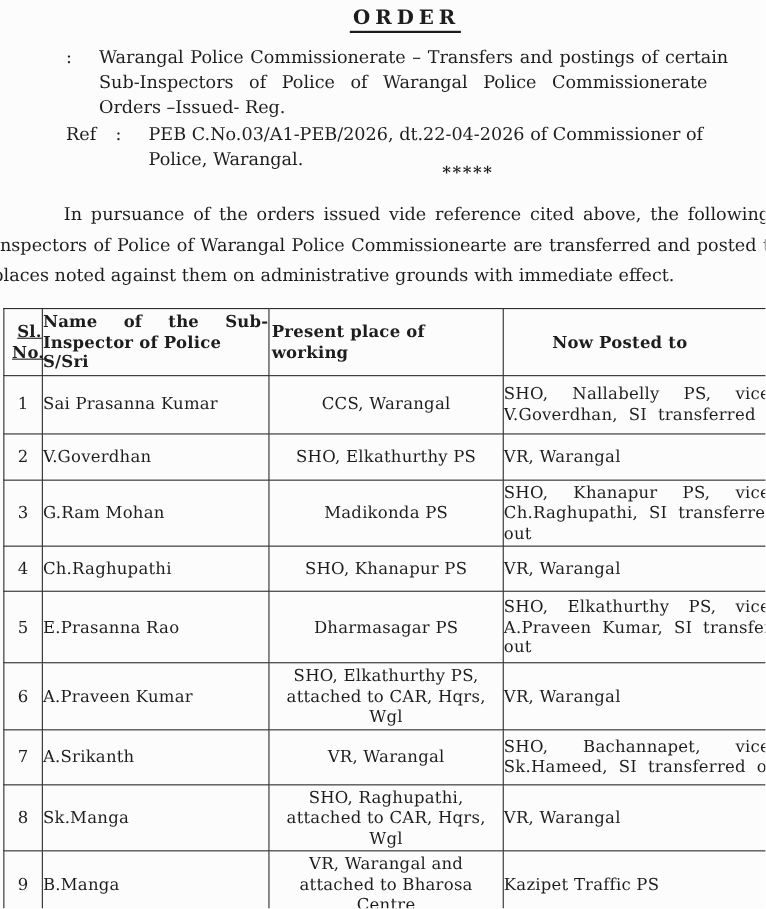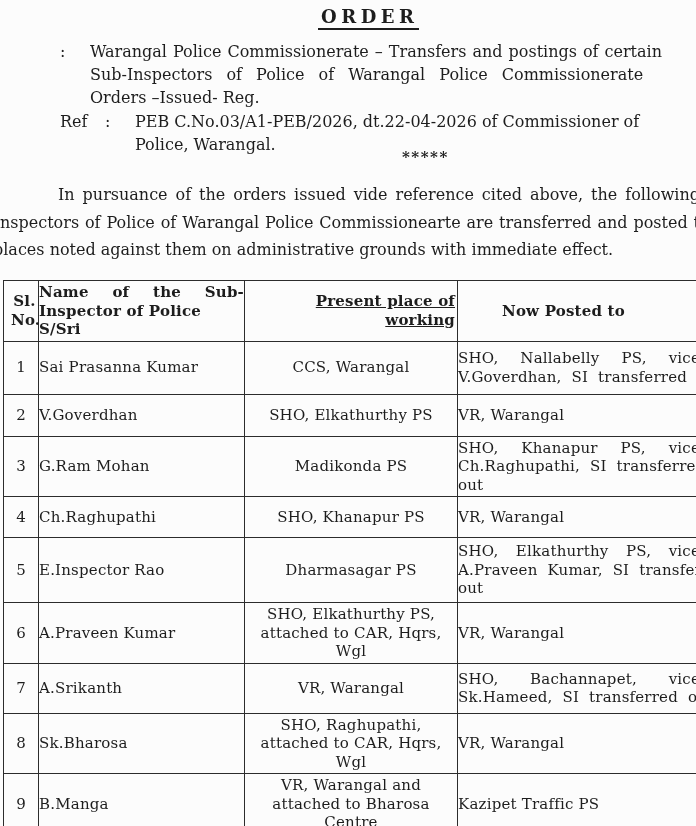--- a/index.html
+++ b/index.html
@@ -43,24 +43,24 @@
   .transfers td,.transfers th{
     border:1.7px solid var(--border);
     vertical-align:middle;
     padding:2px 0;
     line-height:18.5px;
     font-weight:normal;
     overflow:visible;
   }
   .transfers th{font-weight:bold;}
   .c-sl{text-align:center;}
-  th.c-sl{text-align:center;padding-left:7px;}
+  th.c-sl{text-align:right;padding-left:7px;text-decoration:underline;}
   .c-name{text-align:left;padding-left:10px;padding-right:8px;}
   .c-present{text-align:center;padding-left:9px;padding-right:6px;}
-  th.c-present{text-align:right;padding-left:2px;padding-right:2px;text-decoration:underline;}
+  th.c-present{text-align:left;padding-left:2px;padding-right:2px;}
   .c-posted{text-align:left;padding-left:5px;padding-right:10px;}
   th.c-posted{text-align:left;padding-left:44px;}
   .cl{min-height:18.5px;}
   .nw{white-space:nowrap;}
   .jl{text-align:justify;text-align-last:justify;}
   td.c-posted.multi .nw{word-spacing:5px;}
 </style>
 </head>
 <body>
 
@@ -179,21 +179,21 @@
           </td>
           <td class="c-posted">
             <div class="cl nw">VR, Warangal</div>
           </td>
         </tr>
         <tr style="height: 65px;">
           <td class="c-sl">
             <div class="cl nw">5</div>
           </td>
           <td class="c-name">
-            <div class="cl nw">E.Inspector Rao</div>
+            <div class="cl nw">E.Prasanna Rao</div>
           </td>
           <td class="c-present">
             <div class="cl nw">Dharmasagar PS</div>
           </td>
           <td class="c-posted multi">
             <div class="cl jl">SHO, Elkathurthy PS, vice</div>
             <div class="cl nw">A.Praveen Kumar, SI transferred</div>
             <div class="cl nw">out</div>
           </td>
         </tr>
@@ -226,21 +226,21 @@
           <td class="c-posted multi">
             <div class="cl jl">SHO, Bachannapet, vice</div>
             <div class="cl nw">Sk.Hameed, SI transferred out</div>
           </td>
         </tr>
         <tr style="height: 58px;">
           <td class="c-sl">
             <div class="cl nw">8</div>
           </td>
           <td class="c-name">
-            <div class="cl nw">Sk.Bharosa</div>
+            <div class="cl nw">Sk.Manga</div>
           </td>
           <td class="c-present multi">
             <div class="cl nw">SHO, Raghupathi,</div>
             <div class="cl nw">attached to CAR, Hqrs,</div>
             <div class="cl nw">Wgl</div>
           </td>
           <td class="c-posted">
             <div class="cl nw">VR, Warangal</div>
           </td>
         </tr>

